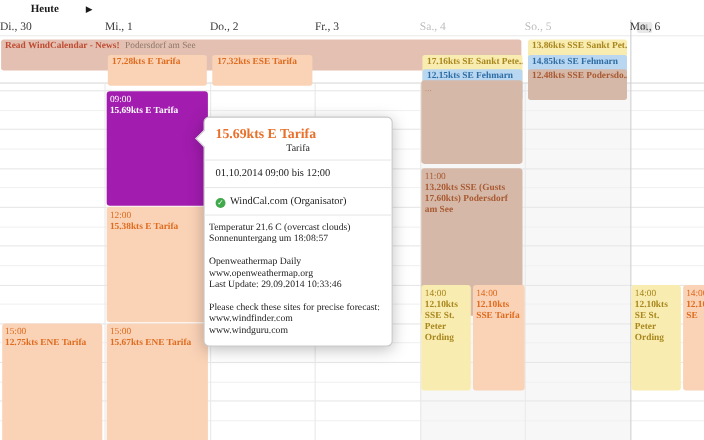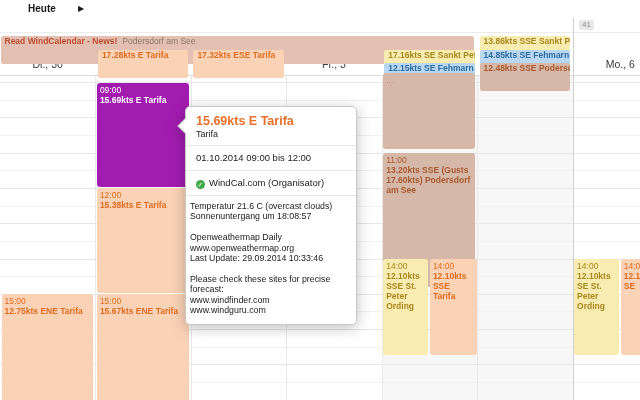--- a/index.html
+++ b/index.html
@@ -1,24 +1,24 @@
 <!DOCTYPE html>
 <html><head>
 <meta charset="utf-8">
 <style>
   html,body{margin:0;padding:0;}
   .screen{position:relative;width:640px;height:400px;overflow:hidden;background:#ffffff;
-          font-family:Liberation Sans, sans-serif;-webkit-font-smoothing:antialiased;}
+          font-family:Liberation Serif, serif;-webkit-font-smoothing:antialiased;}
   
   .today{position:absolute;left:28px;top:3px;font-size:10px;font-weight:bold;color:#1a1a1a;cursor:default;}
   .fwd{position:absolute;left:78px;top:4px;font-size:8px;color:#1a1a1a;}
   .month-title{position:absolute;top:2px;right:3px;font-size:16px;color:#000;}
   .week-badge{position:absolute;top:20px;left:579px;height:10px;line-height:10px;padding:0 3px;
               font-size:8px;color:#8f8f8f;background:#e8e8e8;border-radius:2px;}
-  .dayh{position:absolute;top:18px;height:13px;line-height:13px;font-size:10.5px;text-align:center;color:#3a3a3a;margin-top:40px;}
+  .dayh{position:absolute;top:18px;height:13px;line-height:13px;font-size:10.5px;text-align:left;color:#3a3a3a;}
   .dayh.muted{color:#bdbdbd;}
   .hline,.vline{position:absolute;}
   
   .adp{position:absolute;height:28px;line-height:11.5px;border-radius:2.5px;font-size:8.5px;
        font-weight:bold;padding:0 4px;white-space:nowrap;overflow:hidden;box-sizing:border-box;}
   .newsbar .nb2{font-weight:normal;margin-left:5px;}
   
   .ev{position:absolute;border-radius:3px;font-size:8.5px;line-height:10px;padding:2px 3px 0;
       overflow:hidden;box-sizing:border-box;}
   .ev .t{display:block;font-weight:normal;}
@@ -27,21 +27,21 @@
   .ev.faint .n{opacity:.45;font-weight:normal;}
   
   .pop-wrap{position:absolute;left:185px;top:106px;z-index:60;filter:drop-shadow(0 3px 7px rgba(0,0,0,0.25));}
   .beak{position:absolute;left:-5px;top:14px;width:11px;height:11px;background:#fff;
         border-left:1px solid #c9c9c9;border-bottom:1px solid #c9c9c9;transform:rotate(45deg);z-index:62;}
   .pop{position:relative;z-index:61;width:172px;background:#fff;border:1px solid #c9c9c9;border-radius:5px;
        box-sizing:border-box;color:#1a1a1a;}
   .pop-sec{padding:4px 10px;border-top:1px solid #e8e8e8;}
   .pop-sec.head{border-top:none;padding:7px 10px 5px;}
   .pop-title{font-size:12.5px;font-weight:bold;color:#e8702a;line-height:14px;}
-  .pop-loc{font-size:9px;color:#222;line-height:11px;margin-top:1px;}
+  .pop-loc{font-size:9px;color:#222;line-height:11px;margin-top:1px;text-align:center;}
   .pop-date{font-size:9.5px;line-height:12px;padding:6px 10px;}
   .pop-org{font-size:9.5px;line-height:12px;padding:6px 10px;}
   .check{display:inline-block;width:9px;height:9px;border-radius:50%;background:#3fa94c;color:#fff;
          font-size:7px;line-height:9px;text-align:center;vertical-align:-1px;margin-right:4px;}
   .pop-notes{font-size:8.8px;line-height:10.4px;white-space:pre-line;padding:5px 4px 9px;}
 </style>
 </head>
 <body>
 
 <div class="screen">

